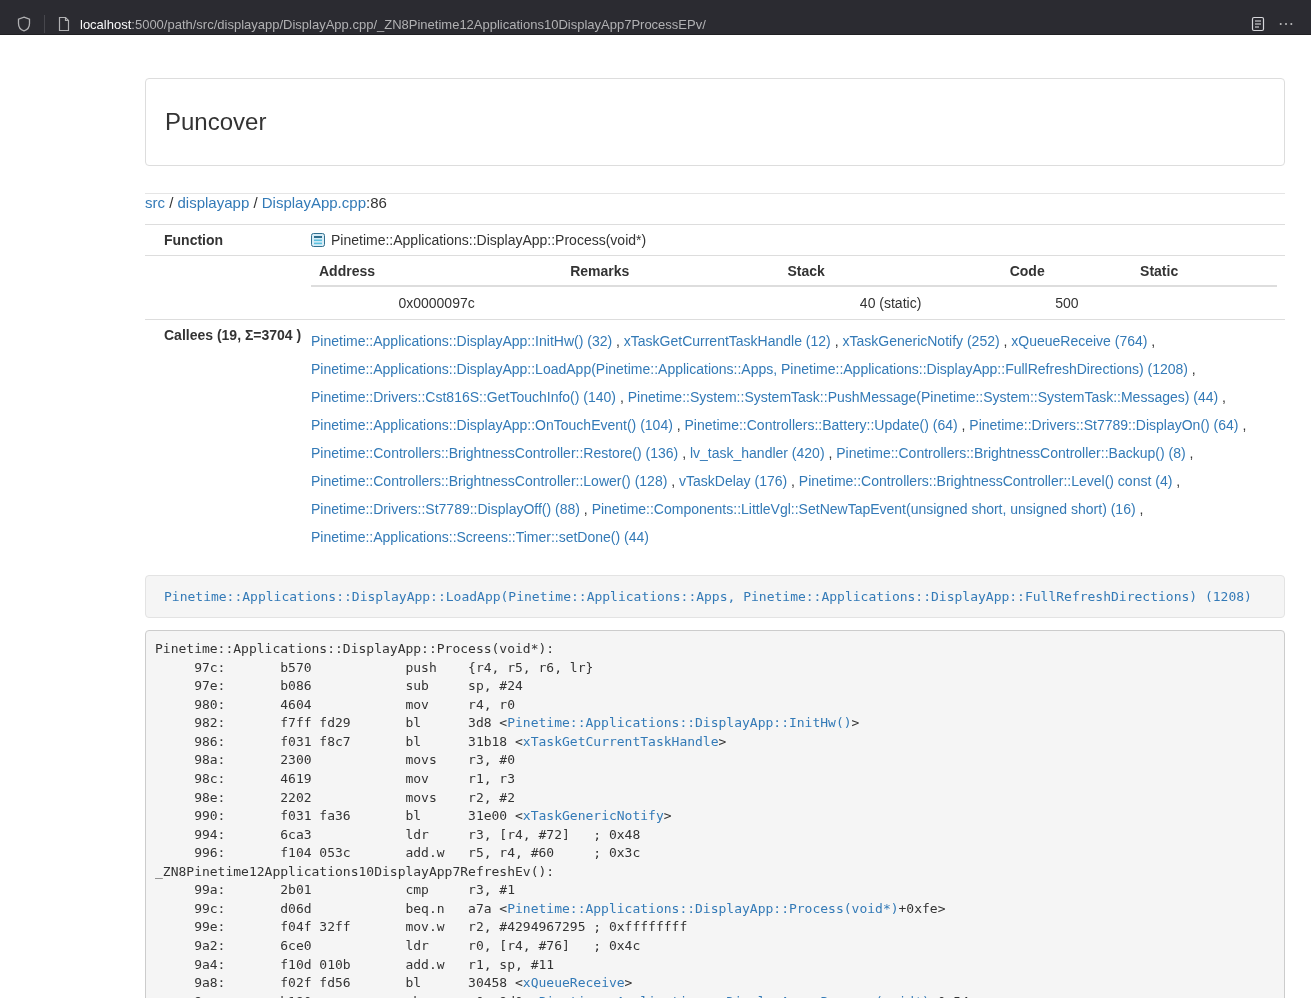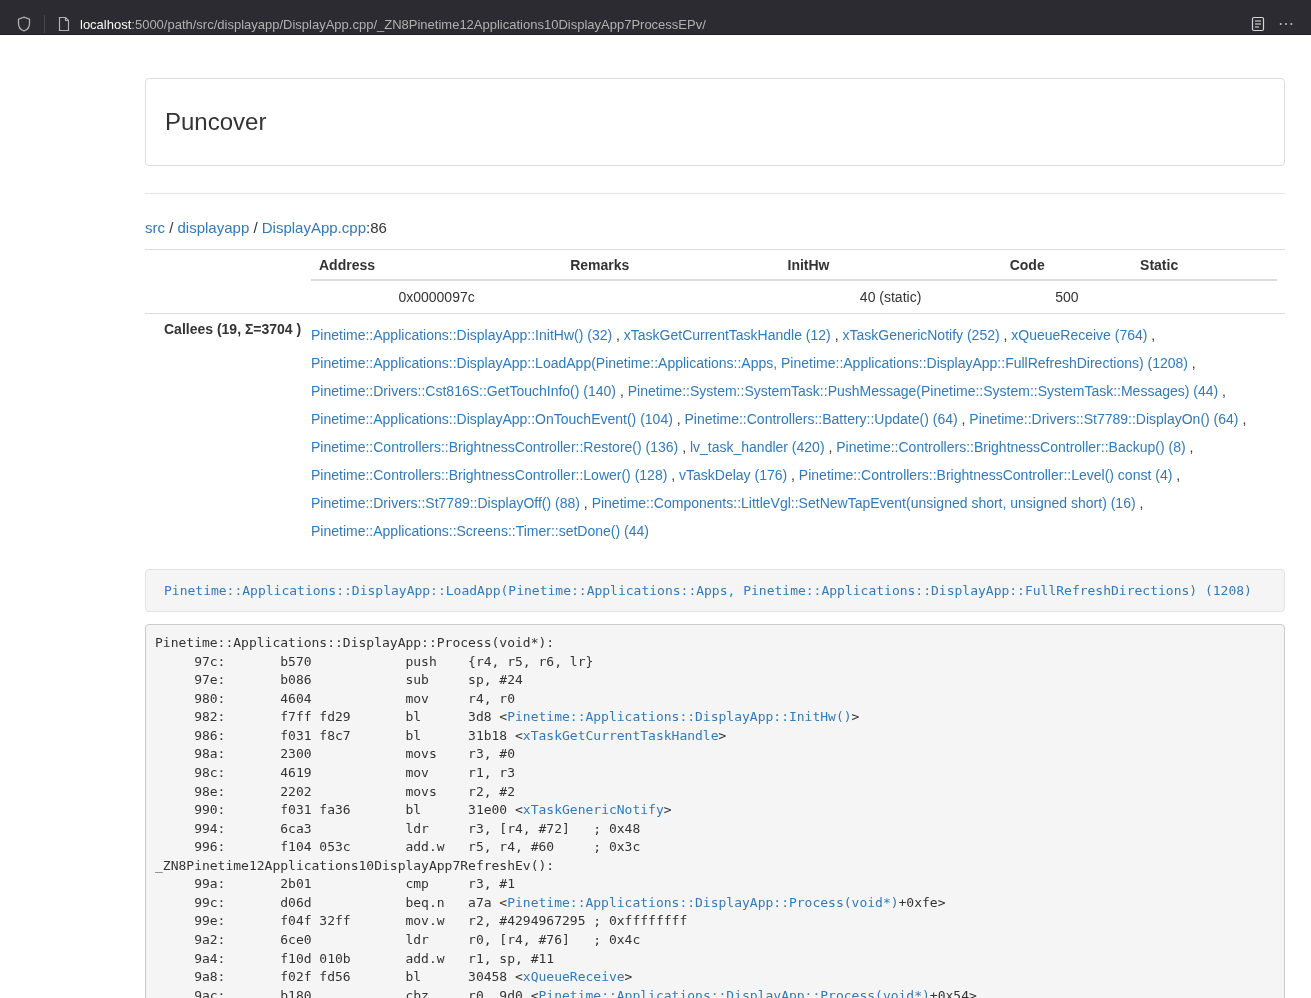--- a/index.html
+++ b/index.html
@@ -18,21 +18,21 @@
   .chrome svg { flex: 0 0 auto; display: block; }
   .chrome .divider { width: 1px; height: 18px; background: #47474d; margin: 0 3px; }
   .url { flex: 1; font-size: 13px; color: #b1b1b3; white-space: nowrap; overflow: hidden; cursor: text; }
   .url .host { color: #f9f9fa; }
   .dots { color: #b1b1b3; font-size: 16px; letter-spacing: 1px; padding: 0 4px; cursor: pointer; line-height: 1; }
   
   .page { margin-left: 145px; width: 1140px; padding-top: 43px; }
   .title-panel { border: 1px solid #ddd; border-radius: 4px; padding: 30px 19px; }
   .title-panel h1 { margin: 0; font-size: 24px; font-weight: 400; line-height: 26px; color: #333; }
   hr.rule { border: 0; border-top: 1px solid #e5e5e5; margin: 27px 0 0 0; }
-  .breadcrumb { margin-top: 25px; font-size: 15px; color: #333; }
+  .breadcrumb { font-size: 15px; color: #333; }
   .lnk { color: #337ab7; text-decoration: none; cursor: pointer; }
   
   table.symtable { width: 100%; border-collapse: collapse; margin-top: 13px; table-layout: fixed; }
   table.symtable > tbody > tr > th,
   table.symtable > tbody > tr > td {
     border-top: 1px solid #ddd; padding: 7px 8px; text-align: left;
     vertical-align: top; font-size: 14px;
   }
   table.symtable > tbody > tr > th { padding-left: 19px; font-weight: bold; white-space: nowrap; overflow: hidden; }
   .fn-icon { vertical-align: -2px; margin-right: 6px; }
@@ -86,35 +86,46 @@
 
   <div class="breadcrumb"><a class="lnk">src</a><span class="sep"> / </span><a class="lnk">displayapp</a><span class="sep"> / </span><a class="lnk">DisplayApp.cpp</a><span>:86</span></div>
 
   <table class="symtable">
     <colgroup>
         <col style="width:158px">
         <col>
       </colgroup>
     <tbody>
       <tr>
+        <th>Function</th>
+        <td>
+          <svg class="fn-icon" width="14" height="14" viewBox="0 0 14 14">
+            <rect x="0.5" y="0.5" width="13" height="13" rx="2" fill="#d9edf7" stroke="#31708f"></rect>
+            <rect x="3" y="3" width="8" height="2" fill="#31708f"></rect>
+            <rect x="3" y="6.5" width="8" height="1.6" fill="#5bc0de"></rect>
+            <rect x="3" y="9.6" width="8" height="1.6" fill="#5bc0de"></rect>
+          </svg><span>Pinetime::Applications::DisplayApp::Process(void*)</span>
+        </td>
+      </tr>
+      <tr>
         <th></th>
         <td>
           <table class="detail">
             <colgroup>
               <col style="width:26%">
                 <col style="width:22.5%">
                 <col style="width:23%">
                 <col style="width:13.5%">
                 <col style="width:15%">
             </colgroup>
             <thead>
                 <tr>
                   <th>Address</th>
                   <th>Remarks</th>
-                  <th>InitHw</th>
+                  <th>Stack</th>
                   <th>Code</th>
                   <th>Static</th>
                 </tr>
               </thead>
             <tbody>
                 <tr>
                   <td>0x0000097c</td>
                   <td></td>
                   <td>40 (static)</td>
                   <td>500</td>

